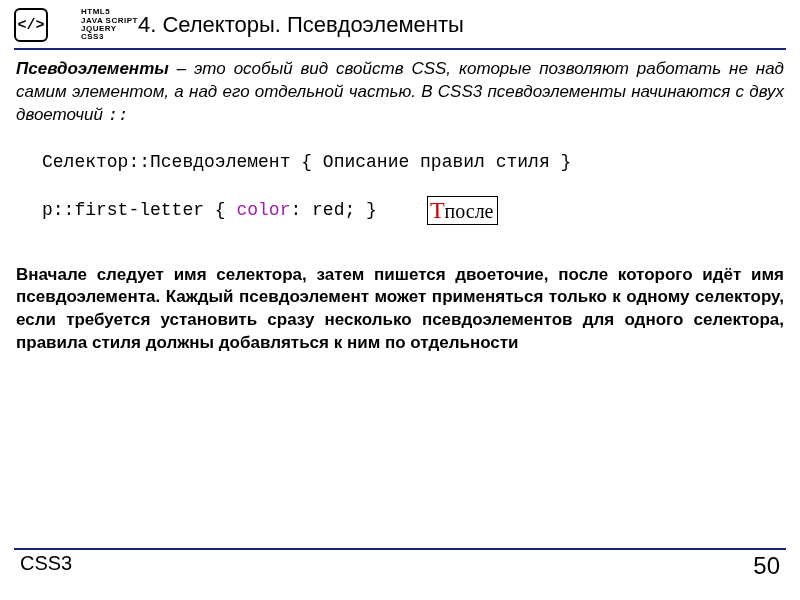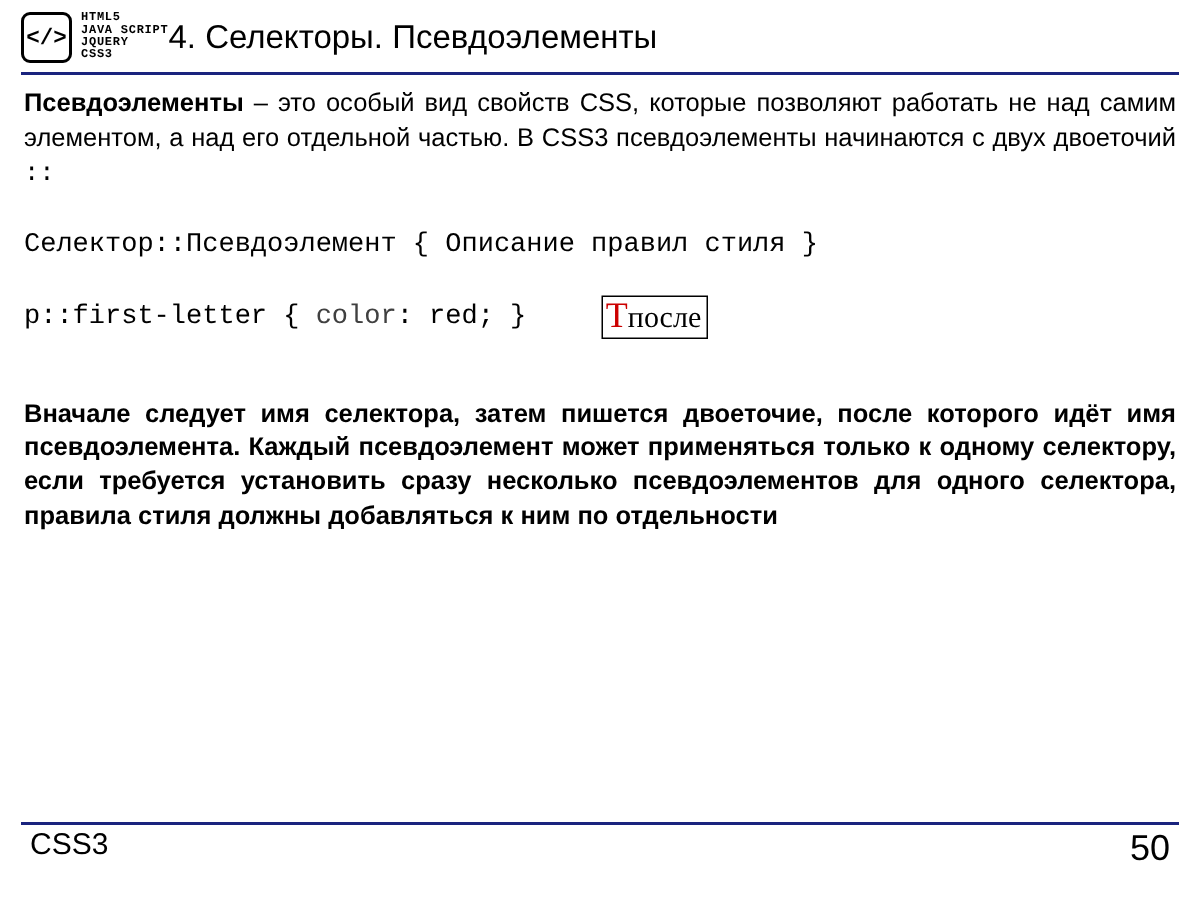--- a/index.html
+++ b/index.html
@@ -30,49 +30,51 @@
     border: 2px solid #000;
     border-radius: 6px;
     display: flex;
     align-items: center;
     justify-content: center;
     font-family: "Courier New", monospace;
     font-weight: bold;
     font-size: 15px;
   }
   .logo-text {
-    font-family: Liberation Mono, monospace;
+    font-family: Liberation Sans, sans-serif;
     font-size: 8px;
     font-weight: bold;
     letter-spacing: 0.5px;
     line-height: 1.05;
+    margin-left: 27px;
   }
   .title {
     flex: 1;
     text-align: left;
     font-size: 22px;
     padding-right: 60px;
   }
   .hr-top {
     margin: 2px 14px 0 14px;
     border: none;
     border-top: 2px solid #1a237e;
   }
   .content {
     padding: 8px 16px 0 16px;
     line-height: 1.35;
   }
   .intro {
     text-align: justify;
+    font-style: italic;
   }
   .intro b { font-weight: bold; }
   .mono { font-family: "Courier New", monospace; }
   .block { margin-top: 22px; }
-  .code-line { font-family: "Courier New", monospace; font-size: 18px; }
-  .red { color: #404040; }
+  .code-line { font-family: "Courier New", monospace; font-size: 18px; margin-left: 26px; }
+  .red { color: #a21caf; }
   .green { color: #008000; }
   .example-row {
     display: flex;
     align-items: center;
     gap: 50px;
   }
   .render-box {
     border: 1px solid #000;
     padding: 0 4px 0 2px;
     font-family: "Times New Roman", serif;

